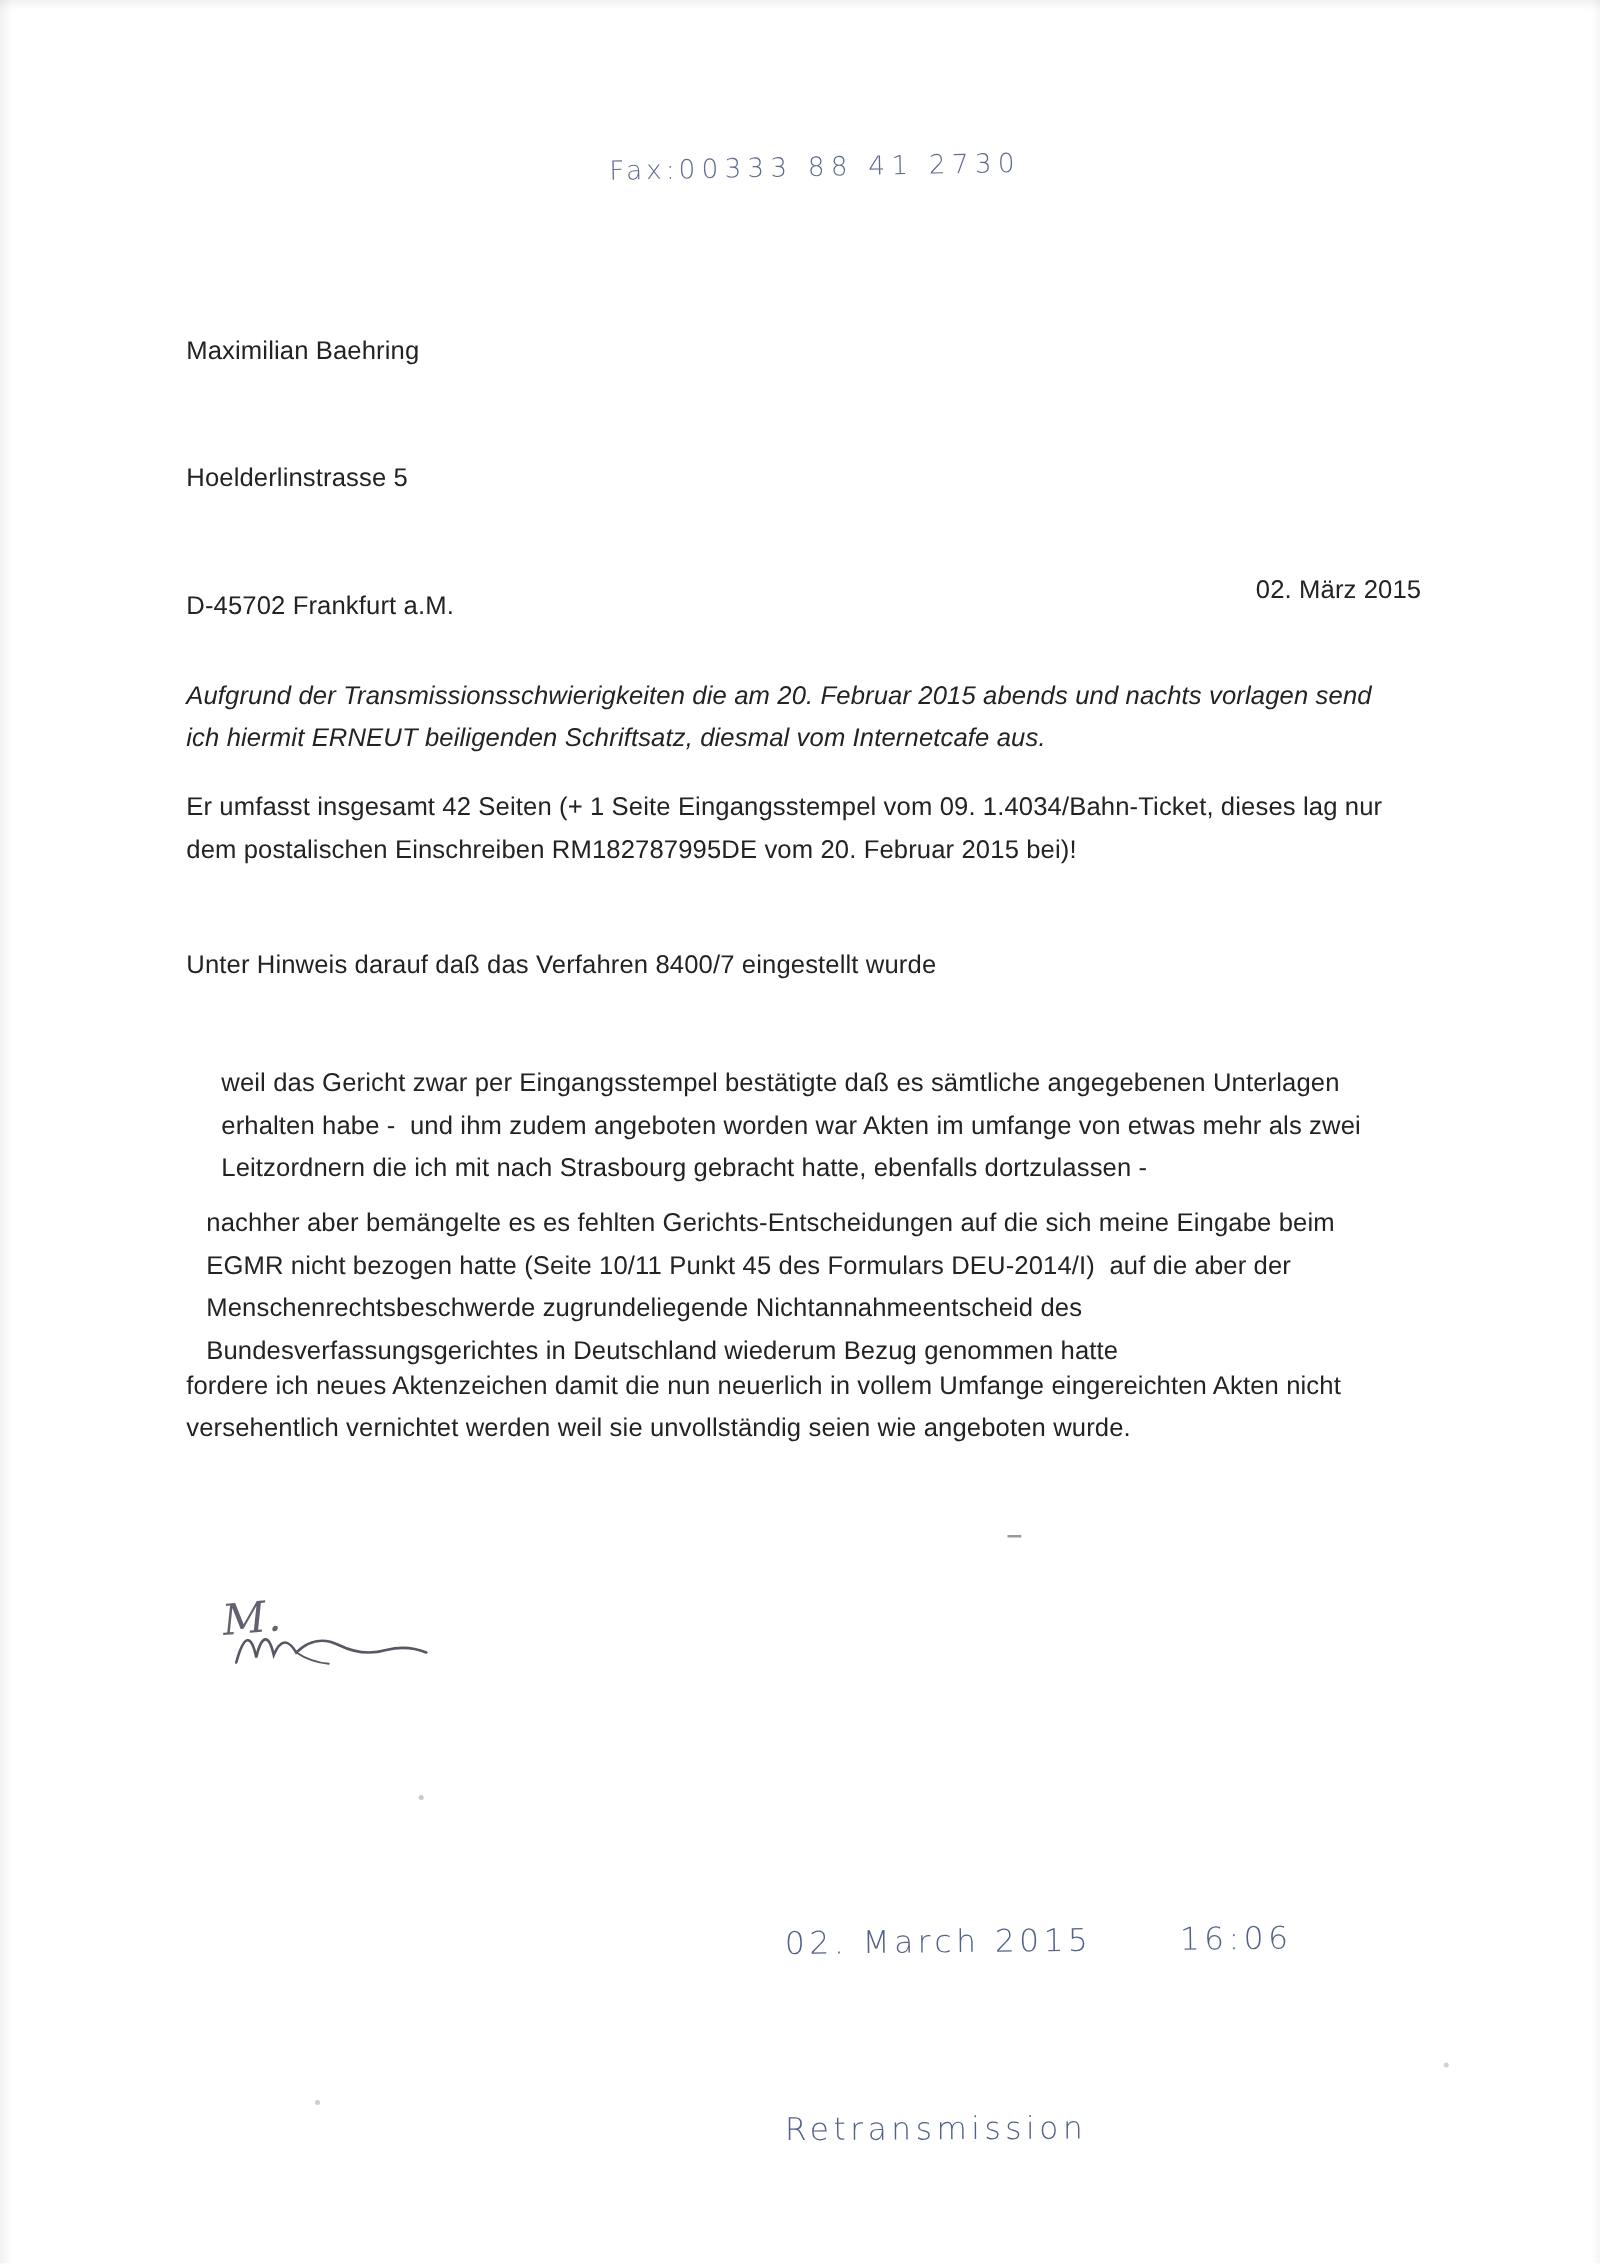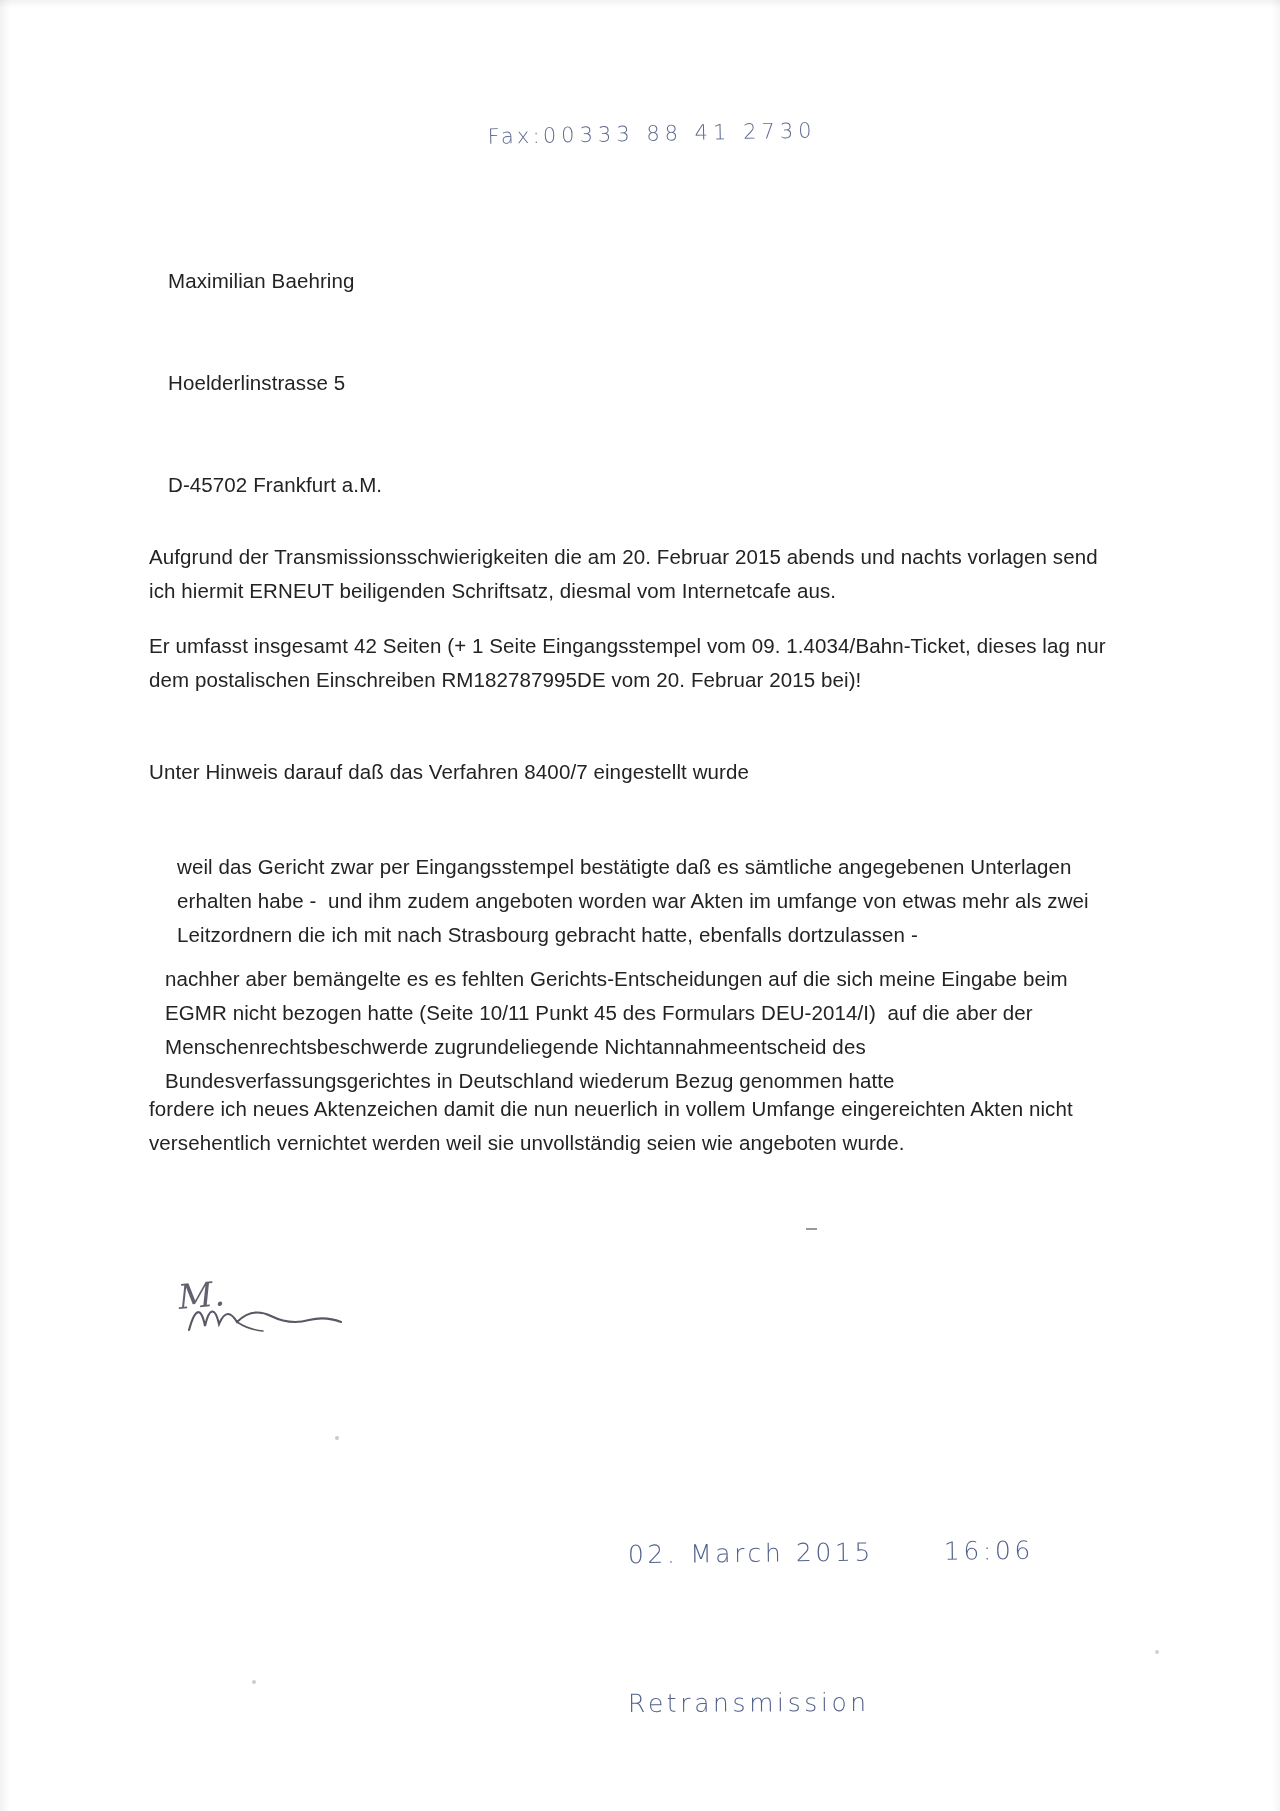--- a/index.html
+++ b/index.html
@@ -43,30 +43,30 @@
   .typed {
     position: absolute;
     font-family: "Liberation Sans", sans-serif;
     font-size: 20.5px;
     line-height: 34px;
     color: #232323;
     letter-spacing: 0.1px;
     white-space: pre-wrap;
   }
   .addr-block { left: 149px; top: 196px; }
-  .addr-line { display: block; margin-left: 19px; }
+  .addr-line { display: block; }
 
   .date-line {
     left: 0px; top: 455px;
     width: 1137px;
     text-align: right;
   }
 
   .para { }
-  .para-1 { left: 149px; top: 540px; width: 960px; }
+  .para-1 { left: 149px; top: 540px; width: 960px; font-style: italic; }
   .para-2 { left: 149px; top: 629px; width: 965px; }
   .para-3 { left: 149px; top: 755px; width: 960px; }
   .para-4 { left: 177px; top: 850px; width: 945px; }
   .para-5 { left: 165px; top: 962px; width: 945px; }
   .para-6 { left: 149px; top: 1092px; width: 960px; }
 
   
   .hand {
     position: absolute;
     font-family: "DejaVu Sans", sans-serif;
@@ -144,20 +144,21 @@
   <div class="hand hand-fax">
     <span>Fax:</span><span class="num">00333 88 41 2730</span>
   </div>
 
   <div class="typed addr-block">
     <span class="addr-line">Maximilian Baehring</span>
     <span class="addr-line">Hoelderlinstrasse 5</span>
     <span class="addr-line">D-45702 Frankfurt a.M.</span>
   </div>
 
+  <div class="typed date-line">02. März 2015</div>
 
   <div class="typed para para-1">Aufgrund der Transmissionsschwierigkeiten die am 20. Februar 2015 abends und nachts vorlagen send ich hiermit ERNEUT beiligenden Schriftsatz, diesmal vom Internetcafe aus.</div>
   <div class="typed para para-2">Er umfasst insgesamt 42 Seiten (+ 1 Seite Eingangsstempel vom 09. 1.4034/Bahn-Ticket, dieses lag nur dem postalischen Einschreiben RM182787995DE vom 20. Februar 2015 bei)!</div>
   <div class="typed para para-3">Unter Hinweis darauf daß das Verfahren 8400/7 eingestellt wurde</div>
   <div class="typed para para-4">weil das Gericht zwar per Eingangsstempel bestätigte daß es sämtliche angegebenen Unterlagen erhalten habe -  und ihm zudem angeboten worden war Akten im umfange von etwas mehr als zwei Leitzordnern die ich mit nach Strasbourg gebracht hatte, ebenfalls dortzulassen -</div>
   <div class="typed para para-5">nachher aber bemängelte es es fehlten Gerichts-Entscheidungen auf die sich meine Eingabe beim EGMR nicht bezogen hatte (Seite 10/11 Punkt 45 des Formulars DEU-2014/I)  auf die aber der Menschenrechtsbeschwerde zugrundeliegende Nichtannahmeentscheid des Bundesverfassungsgerichtes in Deutschland wiederum Bezug genommen hatte</div>
   <div class="typed para para-6">fordere ich neues Aktenzeichen damit die nun neuerlich in vollem Umfange eingereichten Akten nicht versehentlich vernichtet werden weil sie unvollständig seien wie angeboten wurde.</div>
 
   <div class="dash-mark"></div>
 

